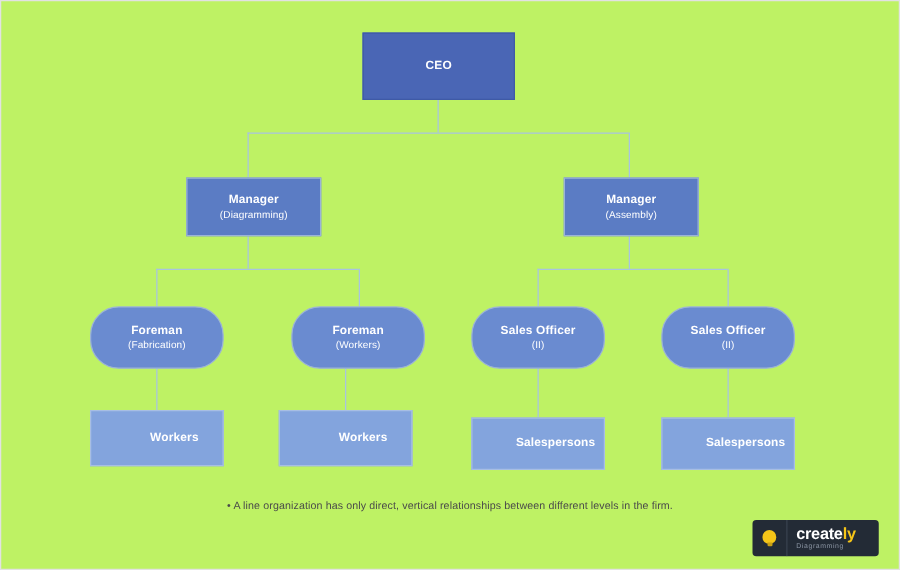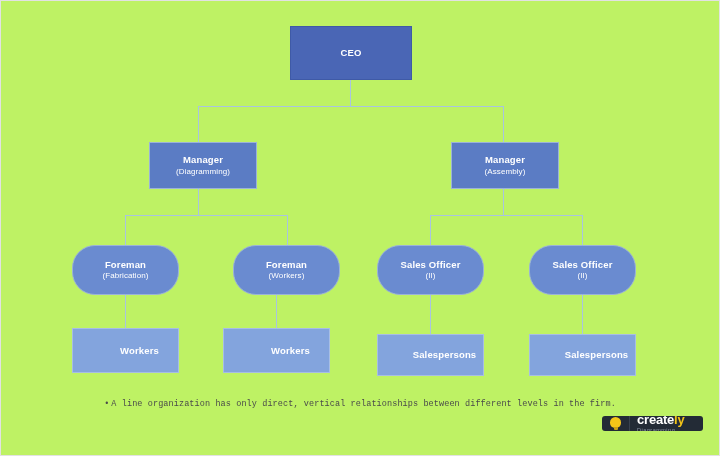--- a/index.html
+++ b/index.html
@@ -30,29 +30,28 @@
   .tier-staff{background:#83a4dd;border-color:#a7bee4;padding-left:28px;}
 
   .conn{position:absolute;background:#a8c4e0;}
   .conn.v{width:1px;}
   .conn.h{height:1px;}
 
   .caption{
     position:absolute;left:0;right:0;top:398px;
     text-align:center;font-size:8.5px;color:#4a4a4a;
     letter-spacing:.1px;
-    font-family:Liberation Mono, monospace;
   }
   .caption .bullet{color:#4a4a4a;margin-right:2px;}
 
   .logo{
     position:absolute;left:601px;top:415px;
-    width:101px;height:15px;
+    width:101px;height:29px;
     background:#232b36;border-radius:3px;
-    display:flex;align-items:center;
+    display:flex;
     overflow:hidden;
   }
   .logo-bulb{
     width:27px;height:29px;
     display:flex;align-items:center;justify-content:center;
     border-right:1px solid #39424f;flex:none;
   }
   .bulb-glyph{
     width:11px;height:13px;position:relative;
   }

